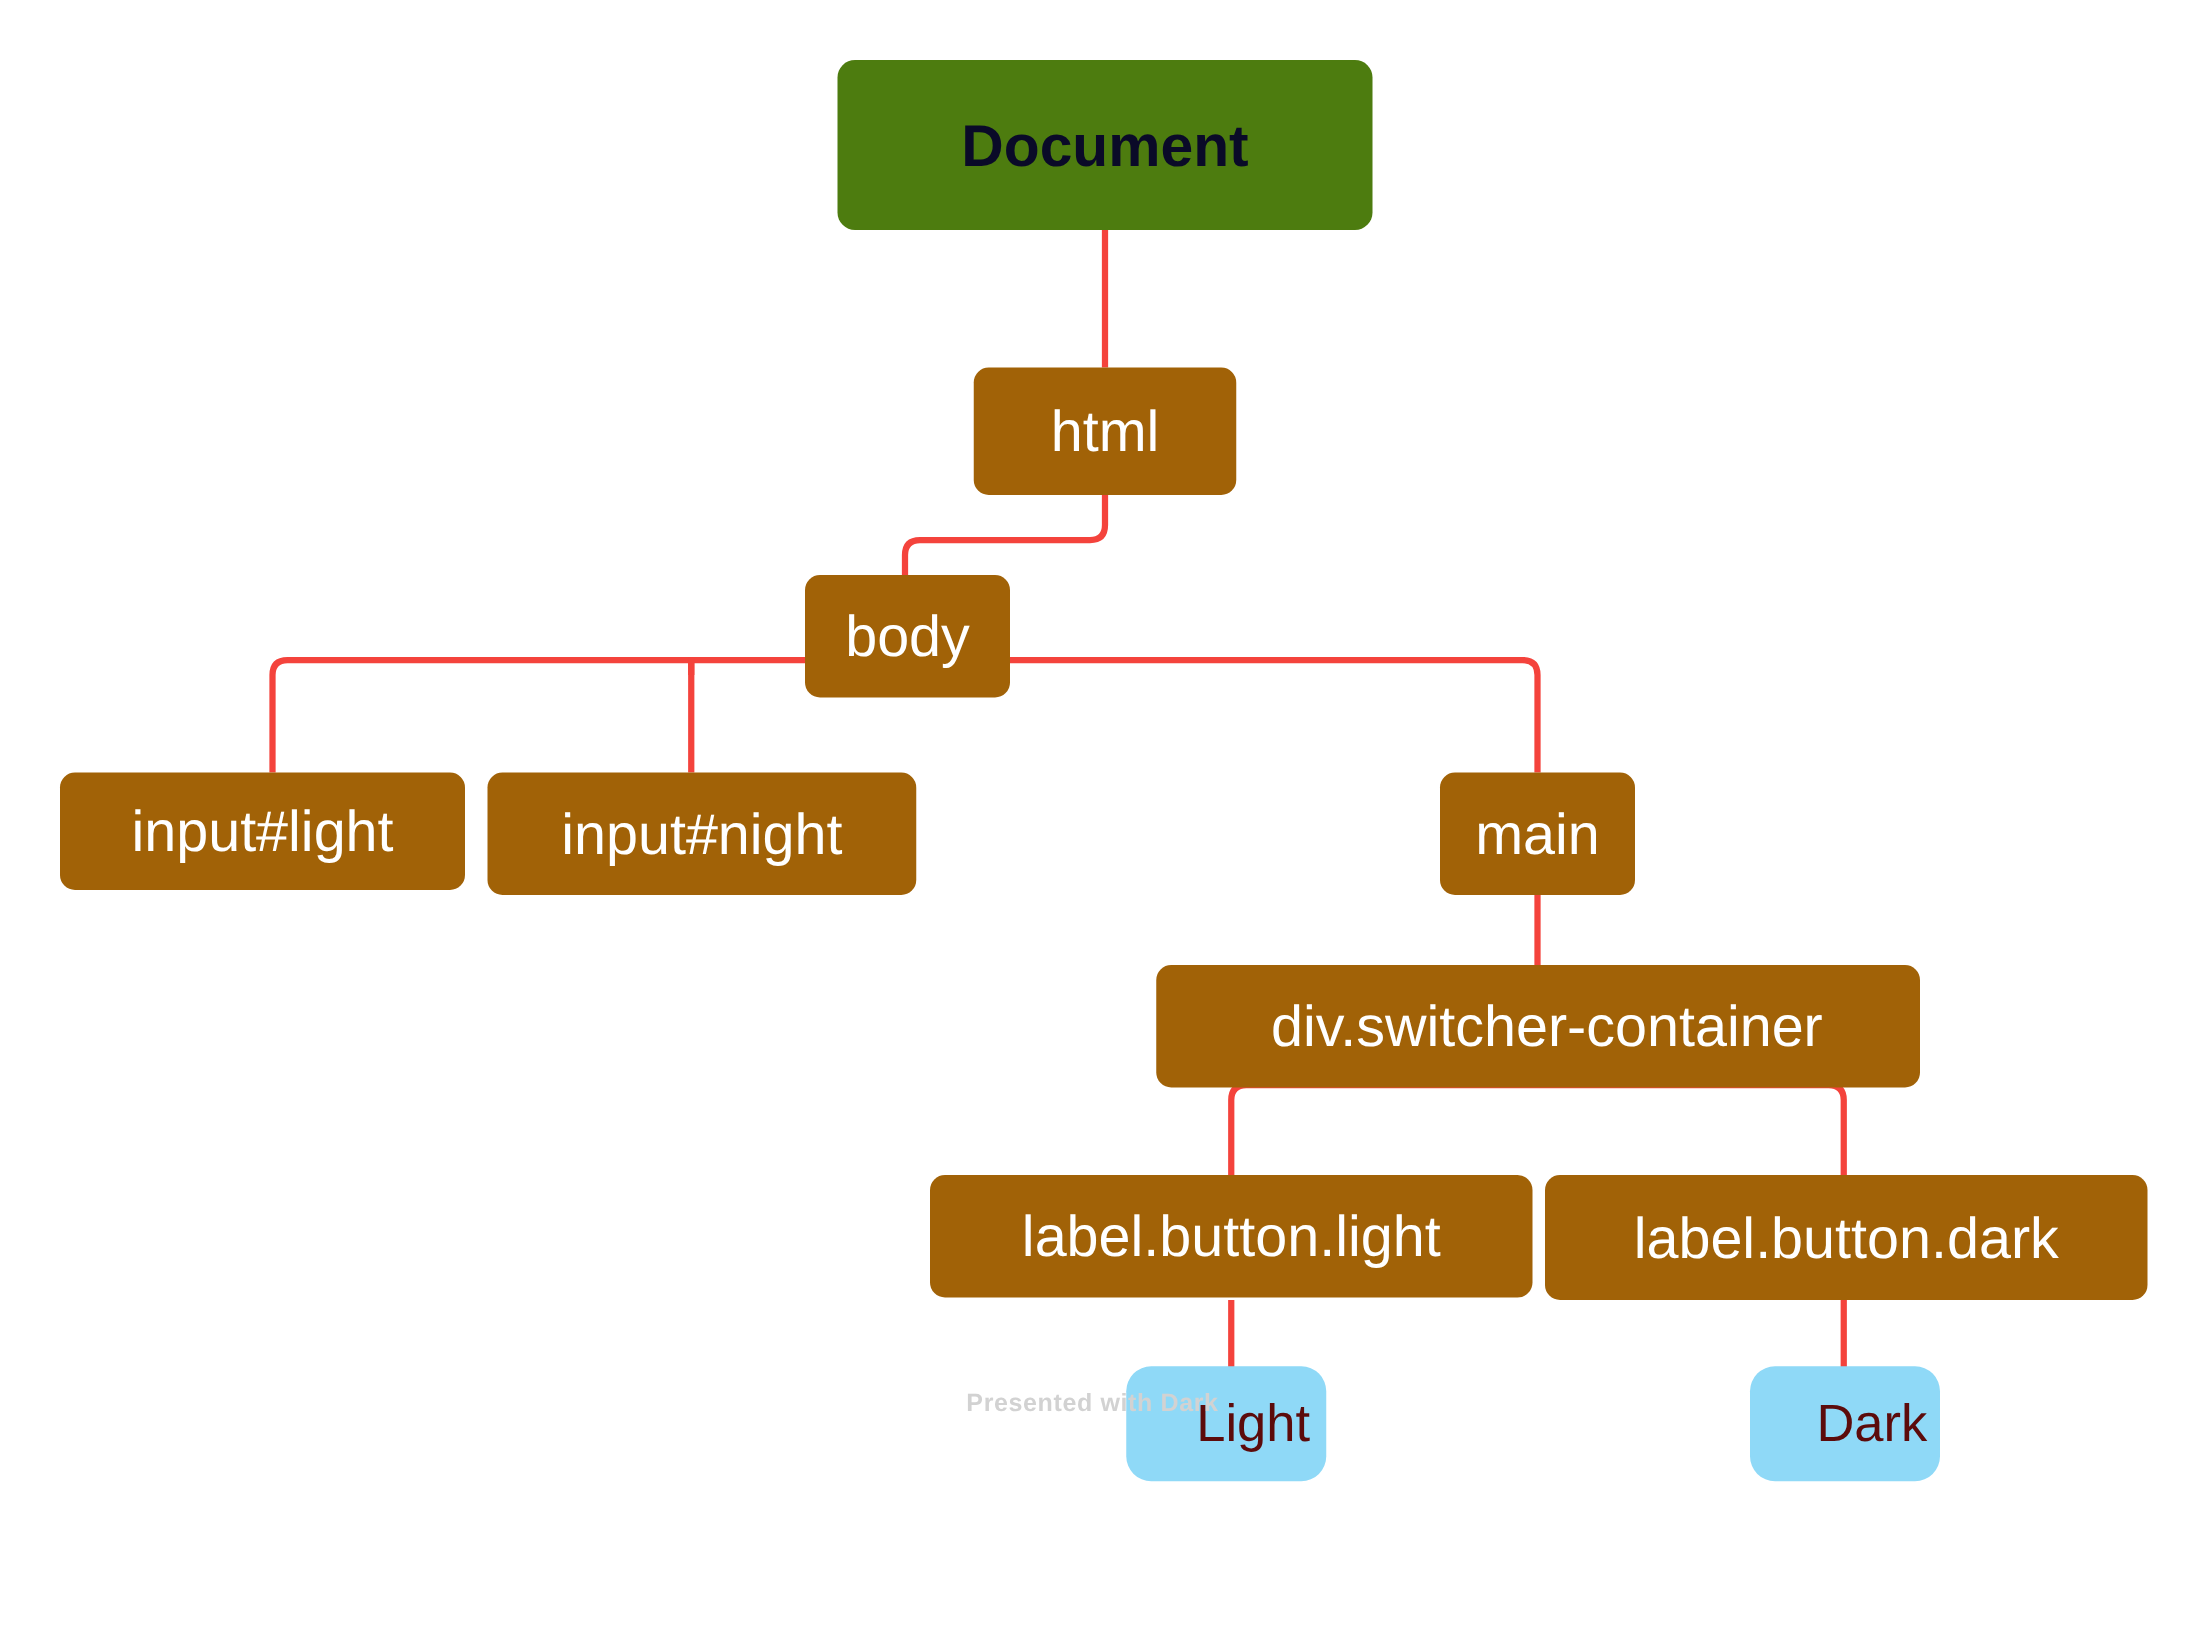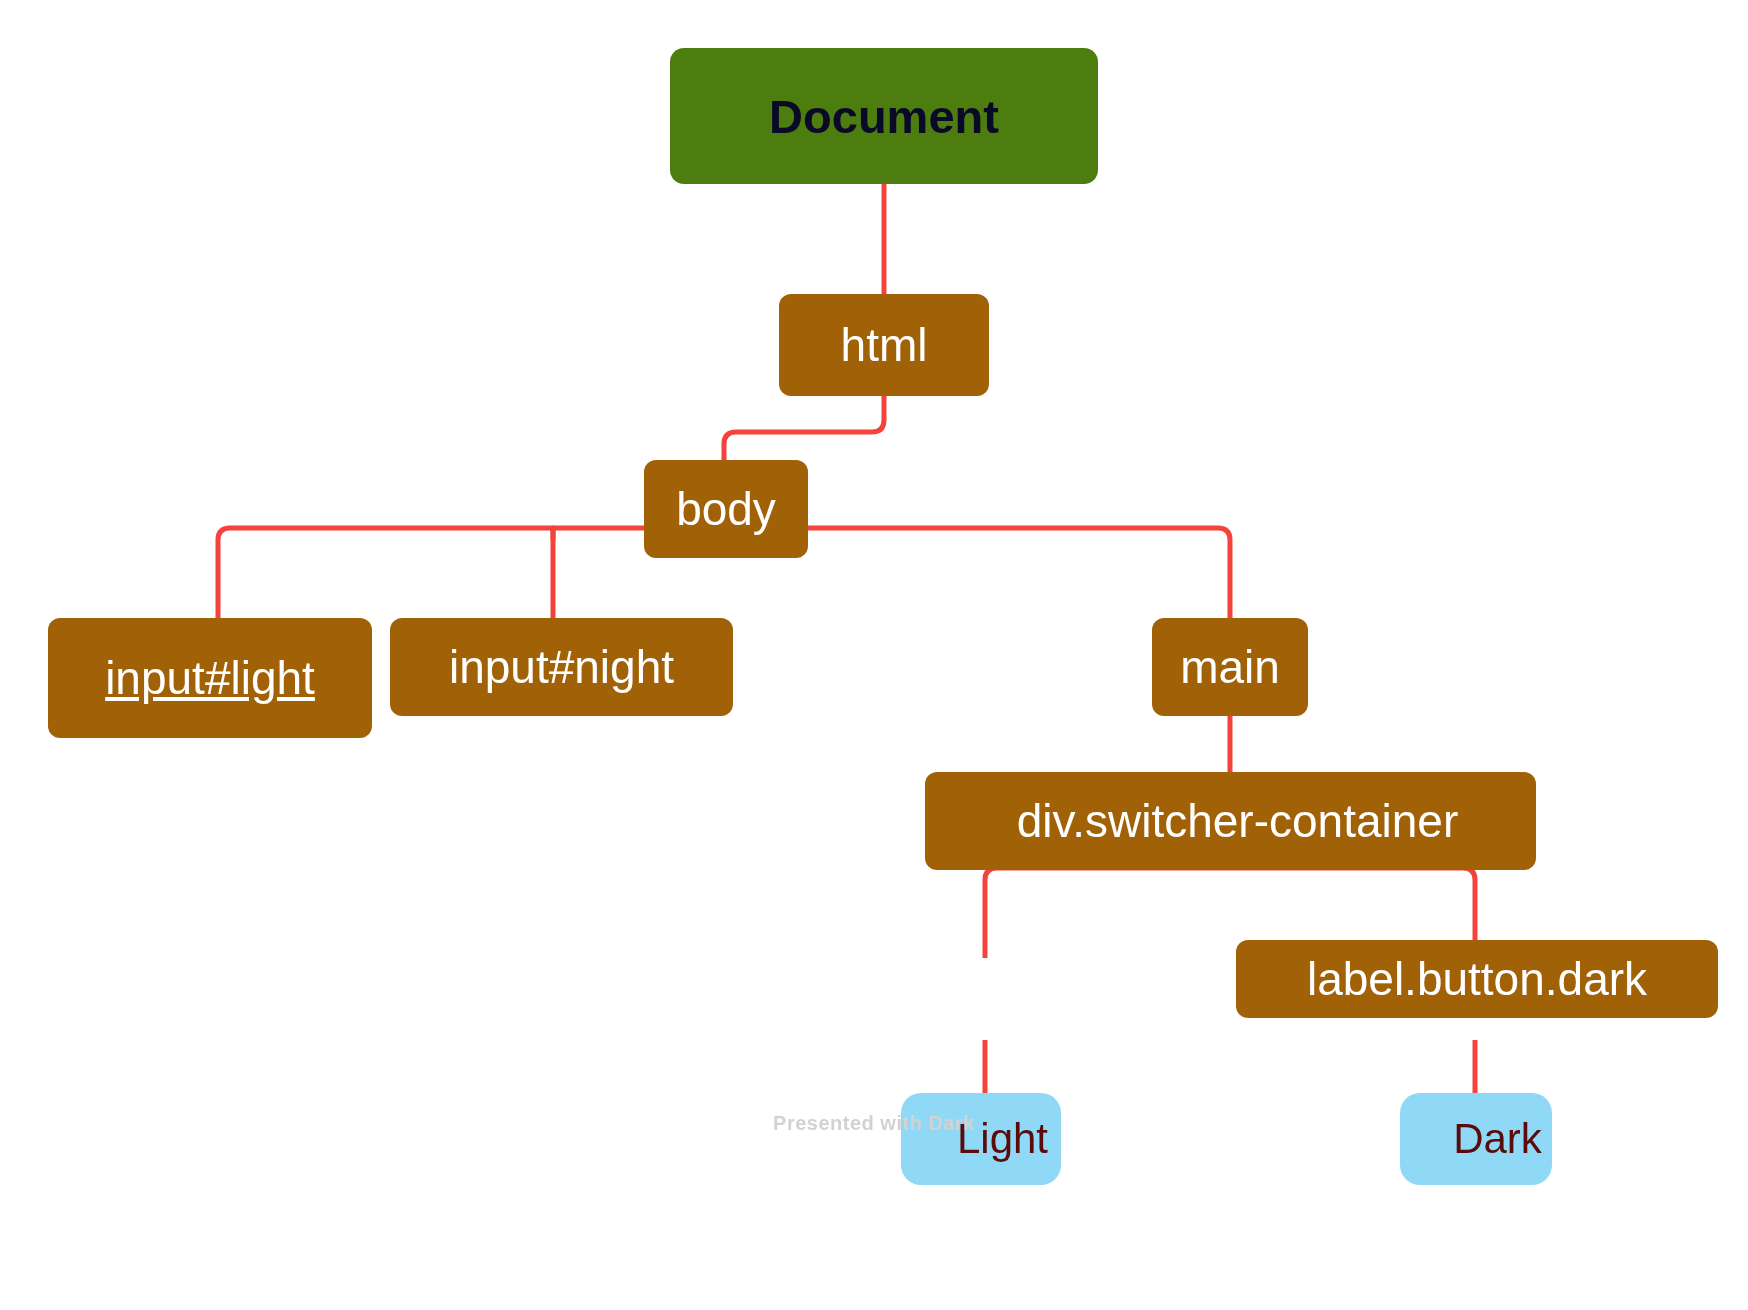--- a/index.html
+++ b/index.html
@@ -109,38 +109,41 @@
   </div>
 
   <div class="node node-el" style="left:779px; top:294px; width:210px; height:102px;">
     <span>html</span>
   </div>
 
   <div class="node node-el" style="left:644px; top:460px; width:164px; height:98px;">
     <span>body</span>
   </div>
 
-  <div class="node node-el" style="left:48px; top:618px; width:324px; height:120px;text-decoration:underline;">
+  <div class="node node-el" style="left:48px; top:618px; width:324px; height:94px;">
     <span>input#light</span>
   </div>
 
   <div class="node node-el" style="left:390px; top:618px; width:343px; height:98px;">
     <span>input#night</span>
   </div>
 
   <div class="node node-el" style="left:1152px; top:618px; width:156px; height:98px;">
     <span>main</span>
   </div>
 
   <div class="node node-el" style="left:925px; top:772px; width:611px; height:98px;padding-left:14px;">
     <span>div.switcher-container</span>
   </div>
 
+  <div class="node node-el" style="left:744px; top:940px; width:482px; height:98px;">
+    <span>label.button.light</span>
+  </div>
 
-  <div class="node node-el" style="left:1236px; top:940px; width:482px; height:78px;">
+  <div class="node node-el" style="left:1236px; top:940px; width:482px; height:100px;">
     <span>label.button.dark</span>
   </div>
 
   <div class="node node-text" style="left:901px; top:1093px; width:160px; height:92px;">
     <span>Light</span>
   </div>
 
   <div class="node node-text" style="left:1400px; top:1093px; width:152px; height:92px;">
     <span>Dark</span>
   </div>

